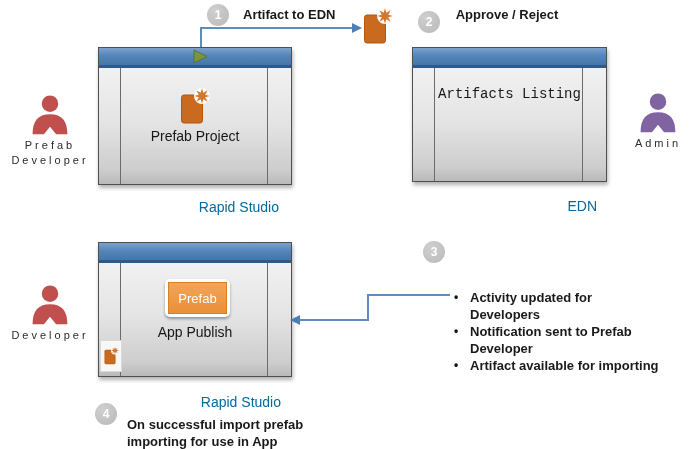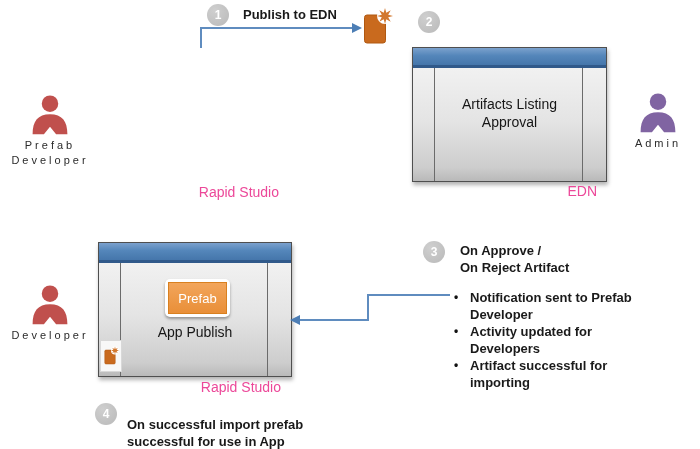--- a/index.html
+++ b/index.html
@@ -20,21 +20,21 @@
     box-shadow:1px 3px 4px rgba(0,0,0,0.30);}
   .titlebar{position:absolute;top:0;left:0;right:0;height:17px;
     background:linear-gradient(180deg,#7ba1cd 0%,#5486ba 45%,#4576ab 100%);
     border-bottom:3px solid #30598a;}
   .winbody{position:absolute;top:20px;left:0;right:0;bottom:0;}
   .divider{position:absolute;top:0;bottom:0;width:1px;background:#6b6b6b;}
   .divider.left{left:21px;}
   .divider.right{right:23px;}
   .win-label{position:absolute;left:0;right:0;text-align:center;font-size:14px;color:#161616;}
 
-  .caption{position:absolute;font-size:14px;color:#ec4899;text-align:right;}
+  .caption{position:absolute;font-size:14px;color:#0369a1;text-align:right;margin-top:15px;}
 
   
   .actor{position:absolute;width:96px;text-align:center;}
   .actor svg{display:block;margin:0 auto 3px auto;}
   .actor-label{font-size:11px;letter-spacing:3px;color:#2b2b2b;line-height:15px;white-space:nowrap;}
   .actor.red{color:#C0504D;}
   .actor.purple{color:#8064A2;}
 
   
   .line{position:absolute;background:#5f8cbf;}
@@ -63,57 +63,74 @@
   .edn-bullet::before{content:"\2022";position:absolute;left:0;top:0;color:#111;}
 </style>
 </head>
 <body>
 
 <div class="canvas">
 
   <div class="step-circle" style="left:207px;top:4px;">
     <span>1</span>
   </div>
-  <div class="step-label" style="left:243px;top:6px;">Publish to EDN</div>
+  <div class="step-label" style="left:243px;top:6px;">Artifact to EDN</div>
 
   <div class="line" style="left:200px;top:28px;width:2px;height:20px;"></div>
   <div class="line" style="left:200px;top:27px;width:152px;height:2px;"></div>
   <div class="head-right" style="left:352px;top:23px;"></div>
 
   <svg style="position:absolute;left:363px;top:7px;" width="30" height="40" viewBox="0 0 30 40">
     <rect x="1.5" y="8" width="21" height="28" rx="2.5" fill="#c96a1e" stroke="#b05811" stroke-width="1"></rect>
     <circle cx="22" cy="9" r="8" fill="#ffffff"></circle>
     <polygon fill="#d2782f" points="30,9 25.2,10.3 27.7,14.7 23.3,12.2 22,17 20.7,12.2 16.3,14.7 18.8,10.3 14,9 18.8,7.7 16.3,3.3 20.7,5.8 22,1 23.3,5.8 27.7,3.3 25.2,7.7"></polygon>
   </svg>
 
   <div class="step-circle" style="left:418px;top:11px;">
     <span>2</span>
   </div>
   <div class="step-label center" style="left:448px;top:6px;width:118px;">
+    <div>Approve / Reject</div>
   </div>
 
   <div class="actor red" style="left:2px;top:95px;">
     <svg width="42" height="40" viewBox="0 0 48 46">
       <circle cx="24" cy="10" r="9.5" fill="currentColor"></circle>
       <path d="M24,22 C10,22 4,30 4,45 L17,45 L24,36.5 L31,45 L44,45 C44,30 38,22 24,22 Z" fill="currentColor"></path>
     </svg>
     <div class="actor-label">Prefab</div>
     <div class="actor-label">Developer</div>
   </div>
 
+  <div class="window" style="left:98px;top:47px;width:192px;height:136px;">
+    <div class="titlebar">
+      <svg style="position:absolute;left:94px;top:1px;" width="15" height="15" viewBox="0 0 15 15">
+        <polygon points="1,1 14,7.5 1,14" fill="#7a9440" stroke="#5d7331" stroke-width="1"></polygon>
+      </svg>
+    </div>
+    <div class="winbody">
+      <div class="divider left"></div>
+      <div class="divider right"></div>
+      <svg style="position:absolute;left:81px;top:19px;" width="30" height="40" viewBox="0 0 30 40">
+        <rect x="1.5" y="8" width="21" height="28" rx="2.5" fill="#c96a1e" stroke="#b05811" stroke-width="1"></rect>
+        <circle cx="22" cy="9" r="8" fill="#ffffff"></circle>
+        <polygon fill="#d2782f" points="30,9 25.2,10.3 27.7,14.7 23.3,12.2 22,17 20.7,12.2 16.3,14.7 18.8,10.3 14,9 18.8,7.7 16.3,3.3 20.7,5.8 22,1 23.3,5.8 27.7,3.3 25.2,7.7"></polygon>
+      </svg>
+      <div class="win-label" style="top:60px;">Prefab Project</div>
+    </div>
+  </div>
   <div class="caption" style="left:98px;top:184px;width:181px;">Rapid Studio</div>
 
   <div class="window" style="left:412px;top:47px;width:193px;height:133px;">
     <div class="titlebar"></div>
     <div class="winbody">
       <div class="divider left"></div>
       <div class="divider right"></div>
-      <div class="win-label" style="top:27px;line-height:18px;">
+      <div class="win-label" style="top:17px;line-height:18px;font-family:Liberation Mono, monospace;">
         <div>Artifacts Listing</div>
-        <div>Approval</div>
       </div>
     </div>
   </div>
   <div class="caption" style="left:412px;top:183px;width:185px;">EDN</div>
 
   <div class="actor purple" style="left:614px;top:93px;width:88px;">
     <svg width="42" height="40" viewBox="0 0 48 46">
       <circle cx="24" cy="10" r="9.5" fill="currentColor"></circle>
       <path d="M24,22 C10,22 4,30 4,45 L17,45 L24,36.5 L31,45 L44,45 C44,30 38,22 24,22 Z" fill="currentColor"></path>
     </svg>
@@ -144,36 +161,32 @@
           <polygon fill="#d2782f" points="30,9 25.2,10.3 27.7,14.7 23.3,12.2 22,17 20.7,12.2 16.3,14.7 18.8,10.3 14,9 18.8,7.7 16.3,3.3 20.7,5.8 22,1 23.3,5.8 27.7,3.3 25.2,7.7"></polygon>
         </svg>
       </div>
     </div>
   </div>
   <div class="caption" style="left:98px;top:379px;width:183px;">Rapid Studio</div>
 
   <div class="step-circle" style="left:423px;top:241px;">
     <span>3</span>
   </div>
-  <div class="step-label" style="left:460px;top:242px;">
-    <div>On Approve /</div>
-    <div>On Reject Artifact</div>
-  </div>
   <ul class="blist" style="left:452px;top:289px;width:212px;">
+    <li>Activity updated for Developers</li>
     <li>Notification sent to Prefab Developer</li>
-    <li>Activity updated for Developers</li>
-    <li>Artifact successful for importing</li>
+    <li>Artifact available for importing</li>
   </ul>
 
   <div class="line" style="left:367px;top:294px;width:83px;height:2px;"></div>
   <div class="line" style="left:367px;top:294px;width:2px;height:27px;"></div>
   <div class="line" style="left:299px;top:319px;width:70px;height:2px;"></div>
   <div class="head-left" style="left:290px;top:315px;"></div>
 
   <div class="step-circle" style="left:95px;top:403px;">
     <span>4</span>
   </div>
   <div class="step-label" style="left:127px;top:416px;">
     <div>On successful import prefab</div>
-    <div>successful for use in App</div>
+    <div>importing for use in App</div>
   </div>
 
 </div>
 
 </body></html>

